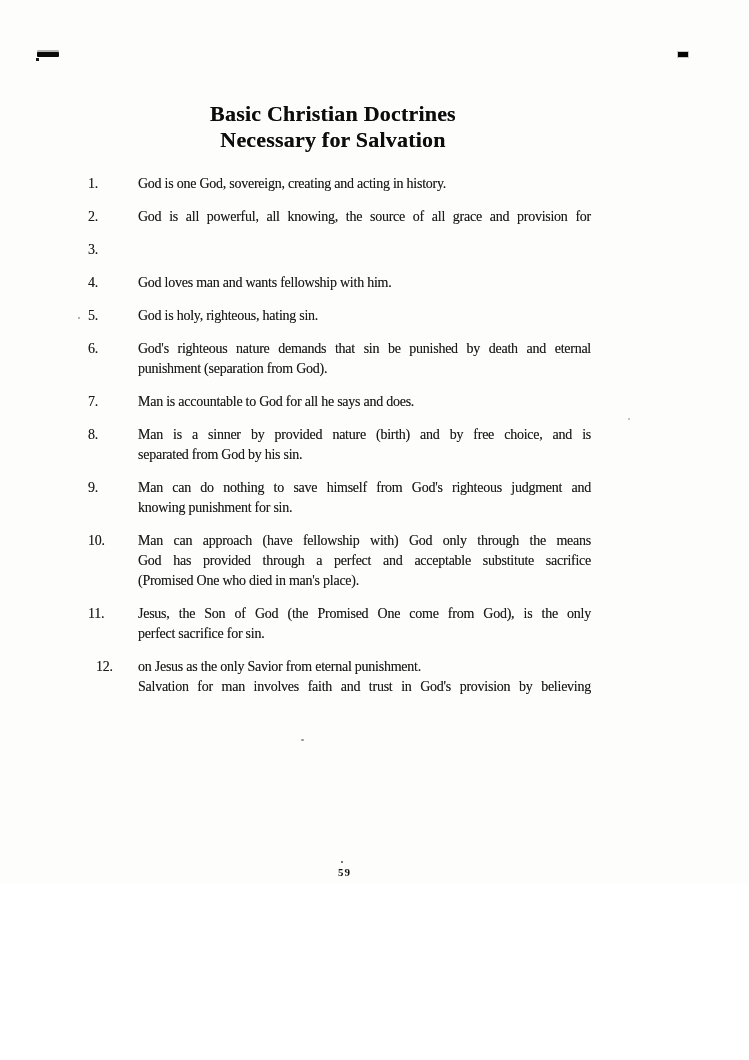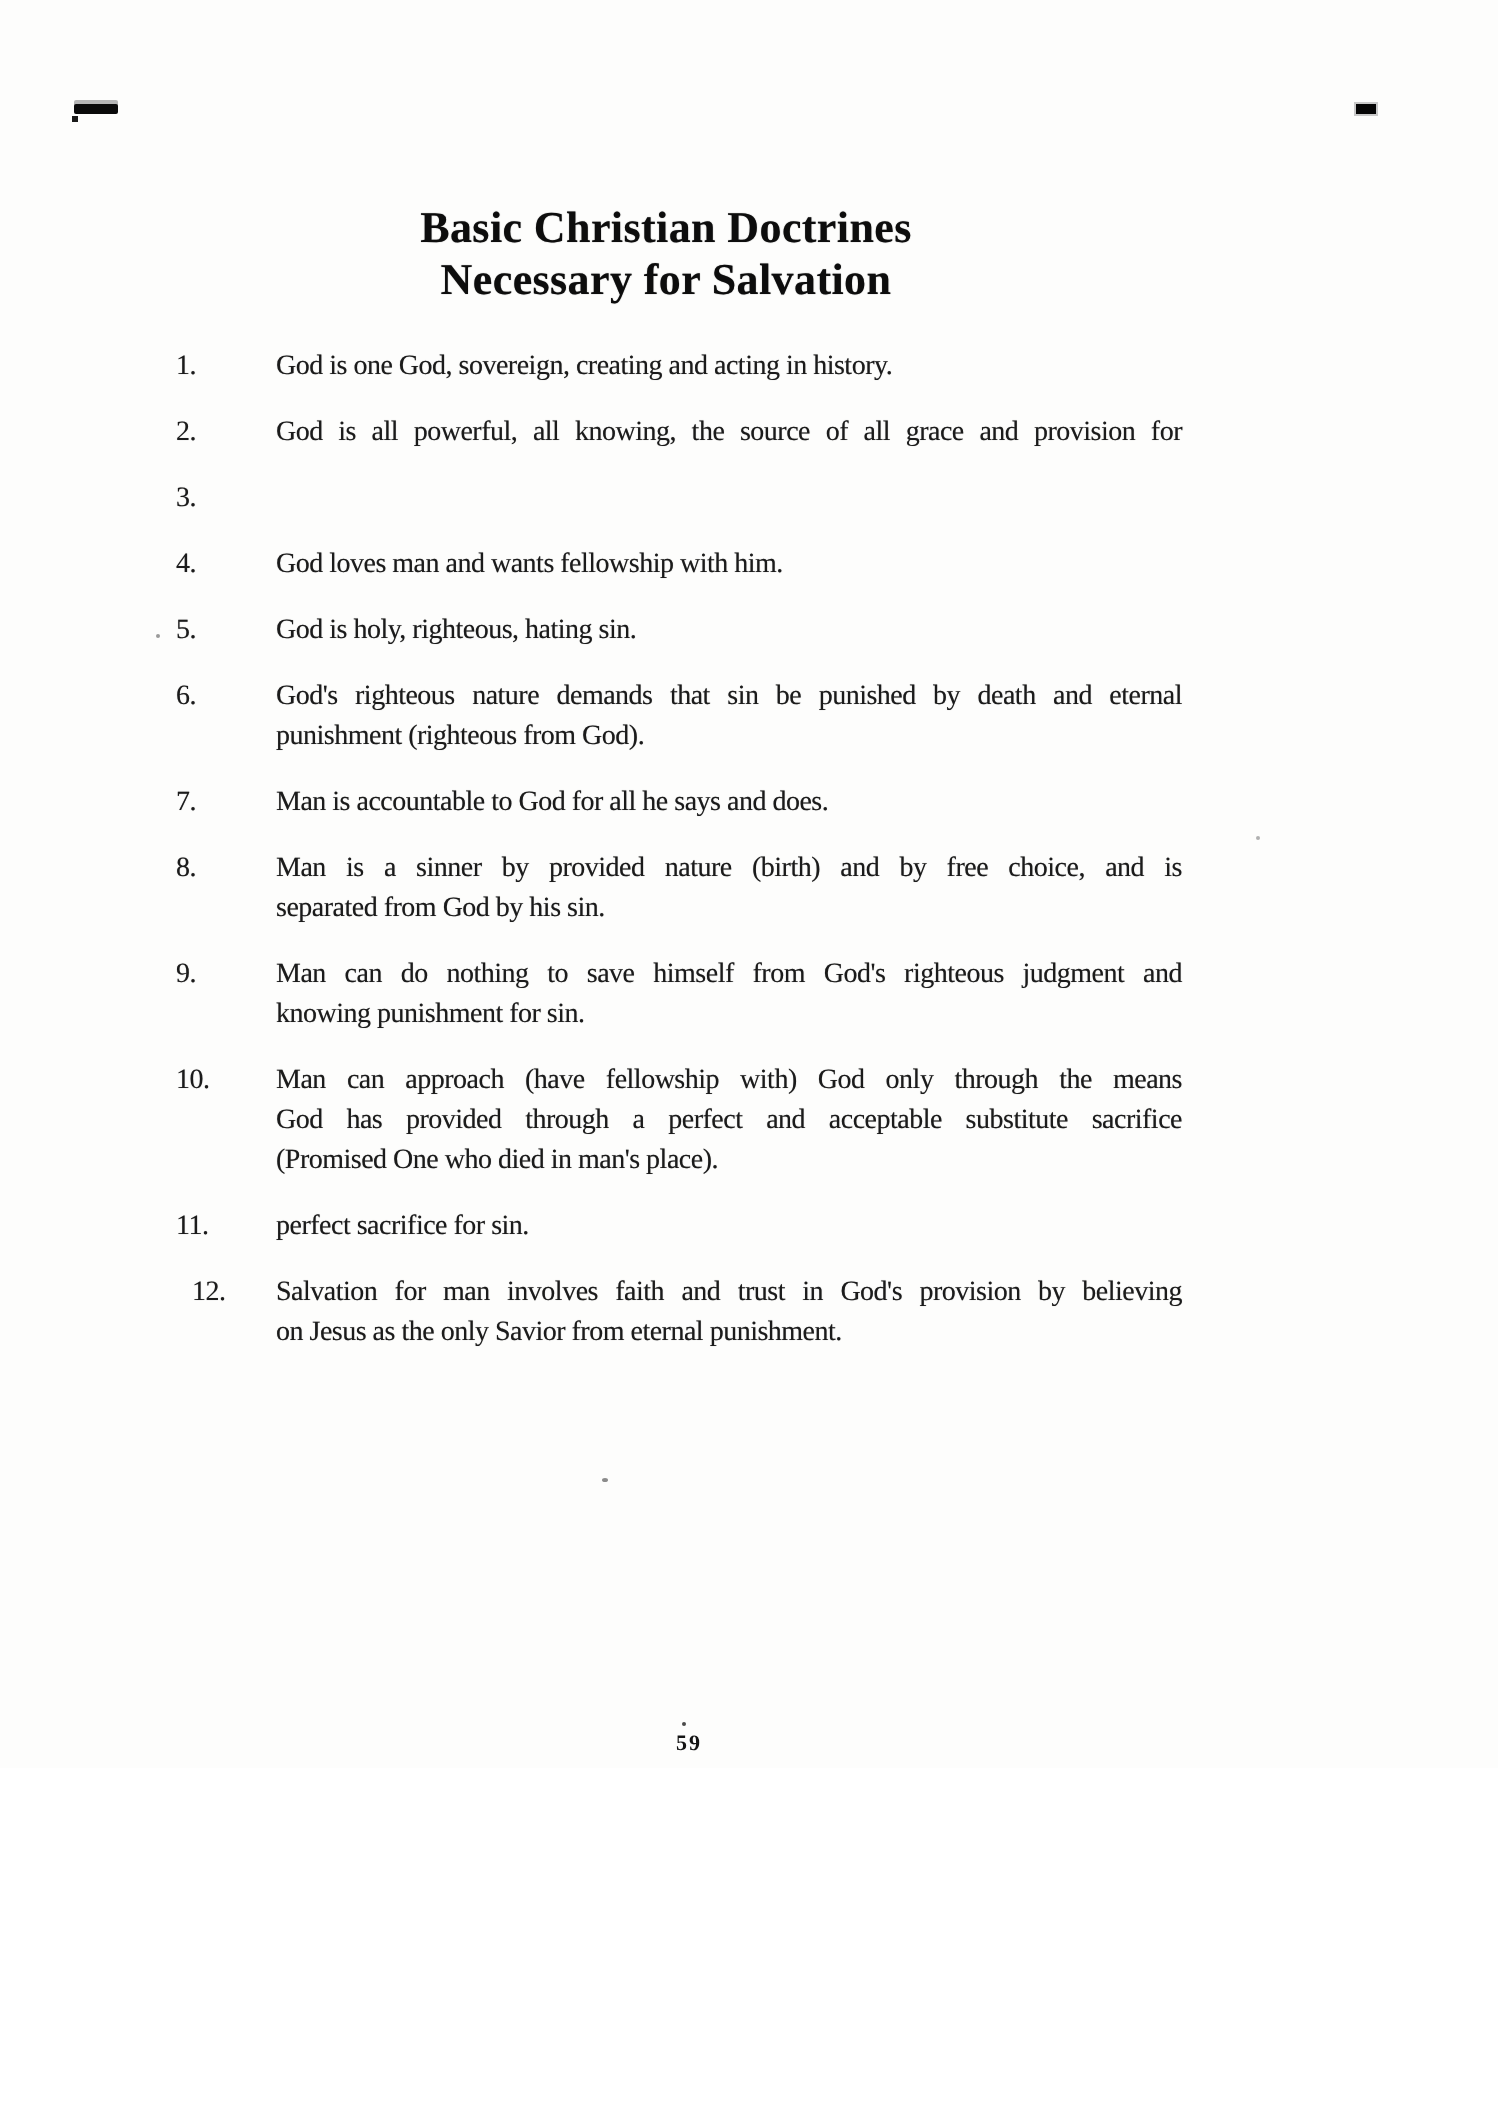--- a/index.html
+++ b/index.html
@@ -151,21 +151,21 @@
     <div class="num">5.</div>
     <div class="text">
           <div class="line">God is holy, righteous, hating sin.</div>
         </div>
   </div>
 
   <div class="item">
     <div class="num">6.</div>
     <div class="text">
           <div class="line just">God's righteous nature demands that sin be punished by death and eternal</div>
-          <div class="line">punishment (righteous from God).</div>
+          <div class="line">punishment (separation from God).</div>
         </div>
   </div>
 
   <div class="item">
     <div class="num">7.</div>
     <div class="text">
           <div class="line">Man is accountable to God for all he says and does.</div>
         </div>
   </div>
 
@@ -190,29 +190,30 @@
     <div class="text">
           <div class="line just">Man can approach (have fellowship with) God only through the means</div>
           <div class="line just">God has provided through a perfect and acceptable substitute sacrifice</div>
           <div class="line">(Promised One who died in man's place).</div>
         </div>
   </div>
 
   <div class="item">
     <div class="num">11.</div>
     <div class="text">
+          <div class="line just">Jesus, the Son of God (the Promised One come from God), is the only</div>
           <div class="line">perfect sacrifice for sin.</div>
         </div>
   </div>
 
   <div class="item indent-num">
     <div class="num">12.</div>
     <div class="text">
+          <div class="line">on Jesus as the only Savior from eternal punishment.</div>
           <div class="line just">Salvation for man involves faith and trust in God's provision by believing</div>
-          <div class="line">on Jesus as the only Savior from eternal punishment.</div>
         </div>
   </div>
 </div>
 
   <div class="page-number">59</div>
 
   <div class="speck speck-a"></div>
   <div class="speck speck-b"></div>
   <div class="speck speck-c"></div>
   <div class="speck speck-d"></div>

